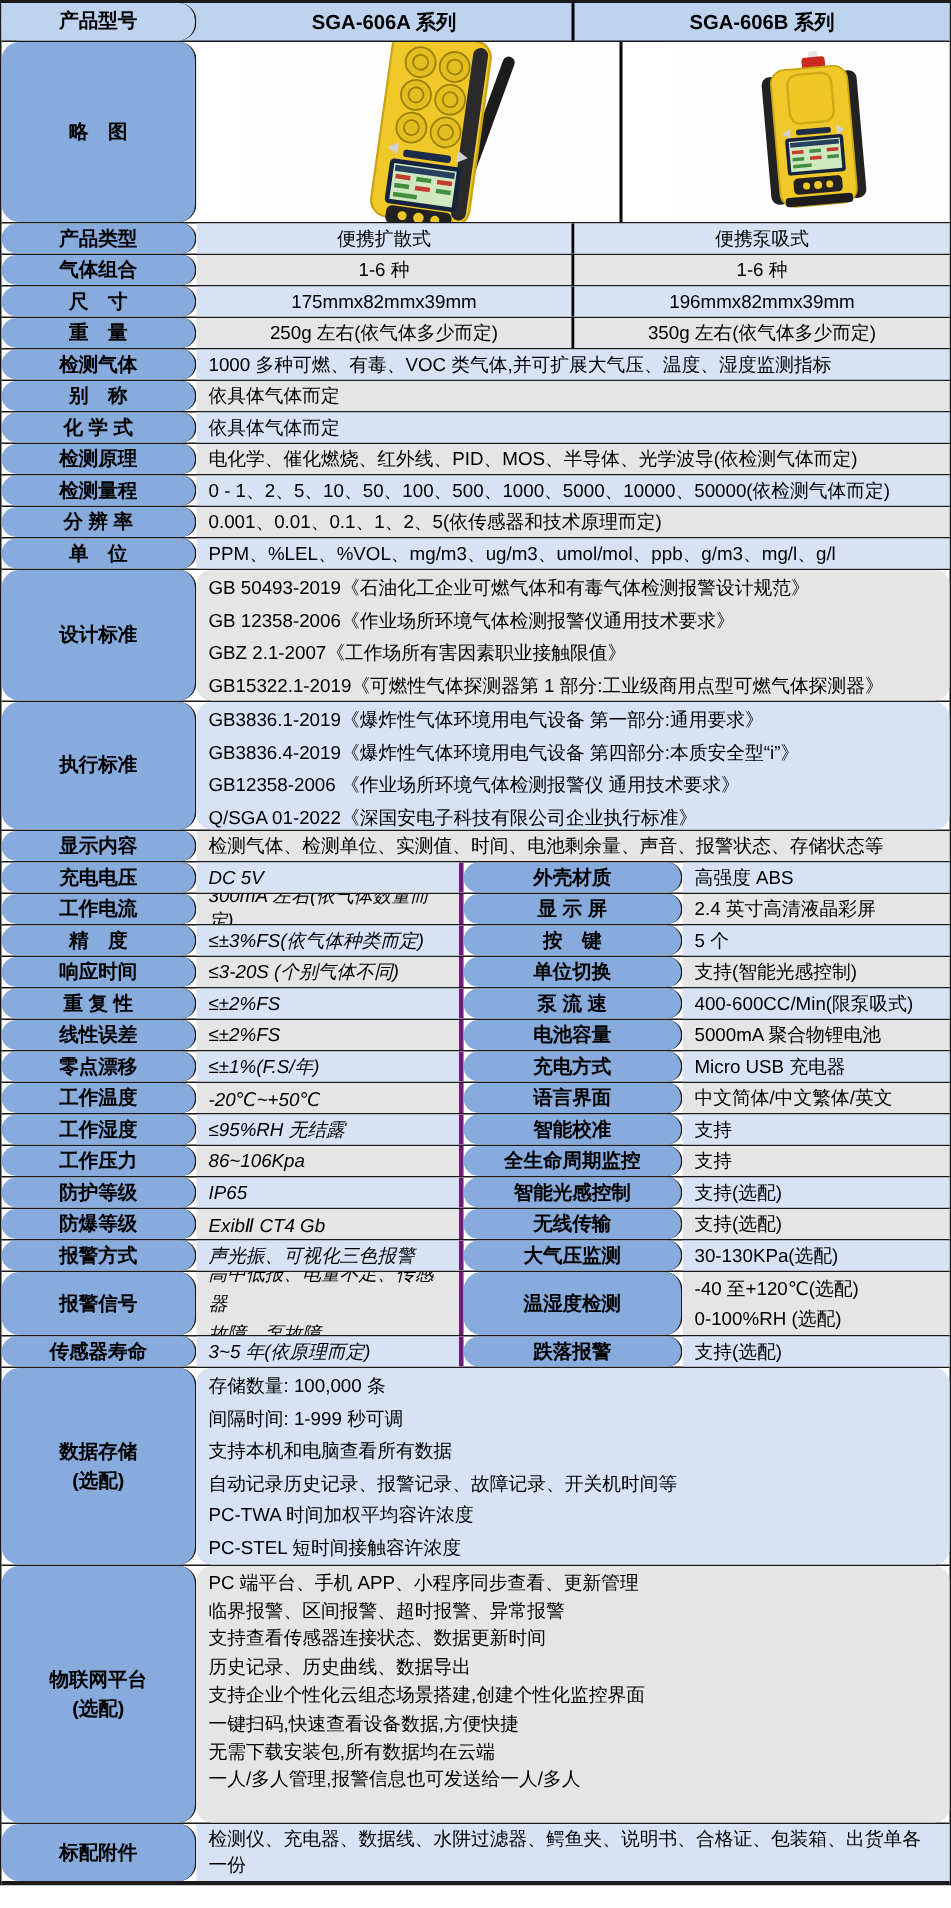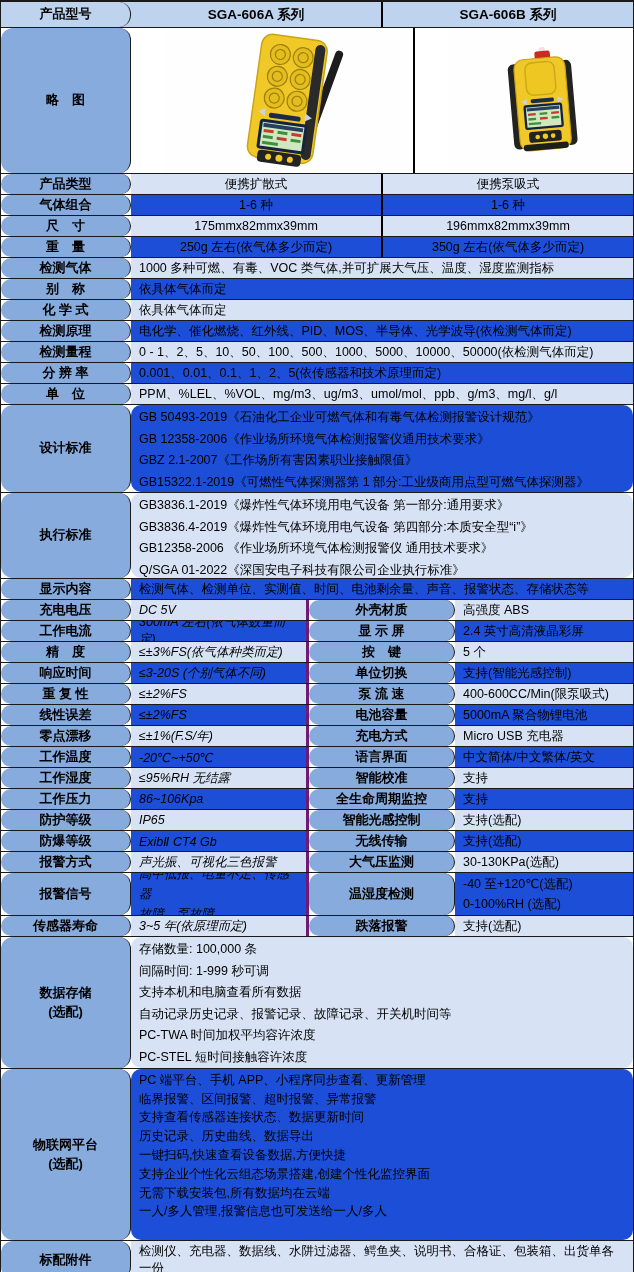--- a/index.html
+++ b/index.html
@@ -16,27 +16,27 @@
     justify-content:center; text-align:center; border-right:1px solid #1a1a1a;
     flex-direction:column; line-height:1.45;border-radius:12px;
   }
   .val { flex:1; font-size:12.5px; padding:0 8px; }
   .val.ctr { justify-content:center; padding:0; }
   .half { flex:0 0 252px; width:252px; border-right:2px solid #000000; }
   .half:last-child { border-right:none; flex:1; }
   .qv1 { flex:0 0 178px; width:178px; border-right:3px solid #701a75;font-style:italic; }
   .ql2 { width:146px; flex:0 0 146px; }
   .qv2 { flex:1; }
-  .sd  { background:#1d4ed8; }
+  .sd  { background:#e5e5e5; }
   .sl  { background:#d7e3f5; }
   .hdr { background:#bed3ee; }
   .hdr .cell { font-weight:bold; }
   .hdr .val  { font-size:13.5px; }
   .h26 { height:26px; } .h21 { height:21px; } .h23 { height:40px; }
-  .sketch-row { height:146px;gap:32px; }
+  .sketch-row { height:121px;gap:32px; }
   .img-cell { background:#fefefe; justify-content:center; }
   .multiline { display:block; padding:2px 8px;border-radius:10px; }
   .multiline .line { display:flex; align-items:center; }
   .lh22 .line { height:21.5px; } .lh19 .line { height:18.8px; }
   .dbl { height:43px; }
   .dbl .stack { display:flex; flex-direction:column; justify-content:center; width:100%; }
   .dbl .stack span { display:block; line-height:20px; }
   .h88 { height:88px; } .h86 { height:86px; } .h132 { height:132px; } .h172 { height:172px; }
   .lbl .sub { font-weight:bold; }
 </style>
@@ -329,22 +329,22 @@
   <div class="row h172">
     <div class="cell lbl">
       <span>物联网平台</span>
       <span class="sub">(选配)</span>
     </div>
     <div class="val sd multiline lh19">
       <div class="line">PC 端平台、手机 APP、小程序同步查看、更新管理</div>
       <div class="line">临界报警、区间报警、超时报警、异常报警</div>
       <div class="line">支持查看传感器连接状态、数据更新时间</div>
       <div class="line">历史记录、历史曲线、数据导出</div>
+      <div class="line">支持企业个性化云组态场景搭建,创建个性化监控界面</div>
       <div class="line">一键扫码,快速查看设备数据,方便快捷</div>
-      <div class="line">支持企业个性化云组态场景搭建,创建个性化监控界面</div>
       <div class="line">无需下载安装包,所有数据均在云端</div>
       <div class="line">一人/多人管理,报警信息也可发送给一人/多人</div>
     </div>
   </div>
 
   <div class="row h23">
     <div class="cell lbl">标配附件</div>
     <div class="cell val sl">检测仪、充电器、数据线、水阱过滤器、鳄鱼夹、说明书、合格证、包装箱、出货单各一份</div>
   </div>
 

